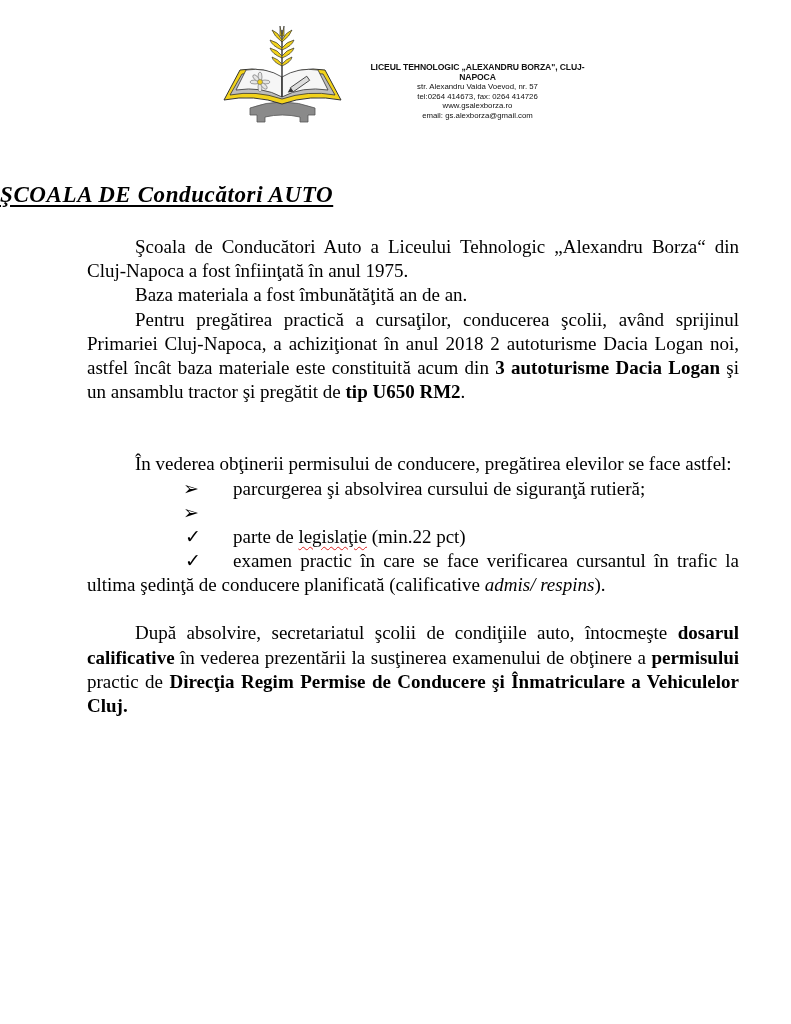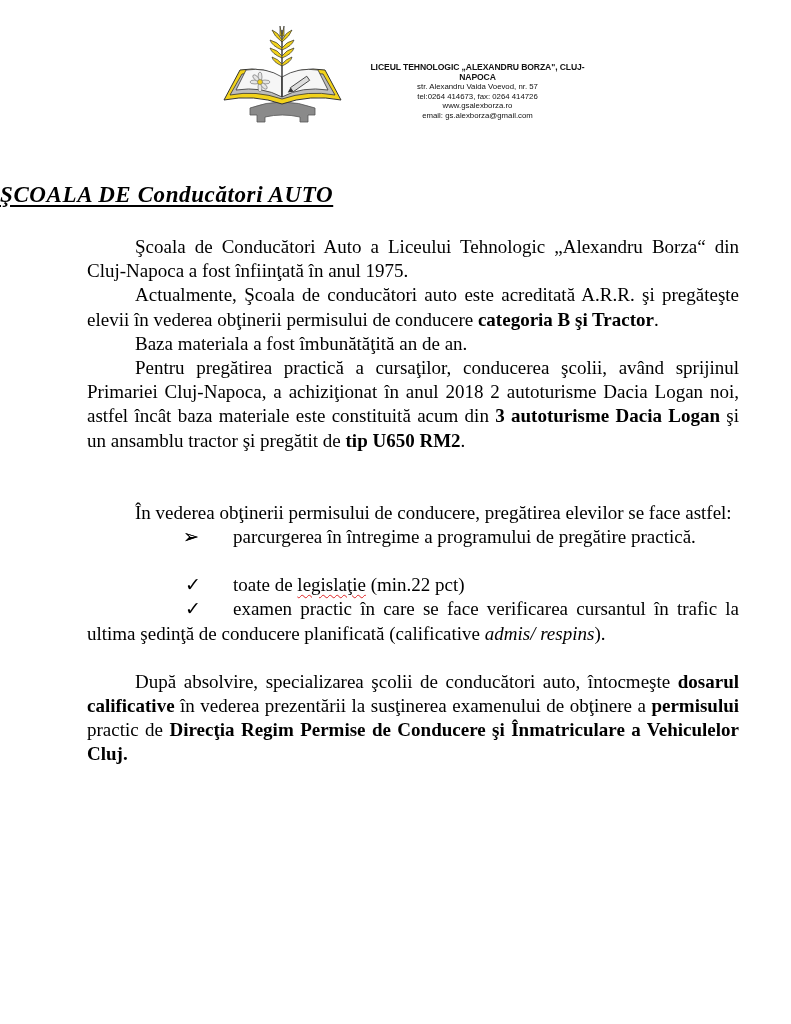--- a/index.html
+++ b/index.html
@@ -75,26 +75,25 @@
     <div class="line">tel:0264 414673,  fax: 0264 414726</div>
     <div class="line">www.gsalexborza.ro</div>
     <div class="line">email: gs.alexborza@gmail.com</div>
   </div>
 </div>
 
 <div class="title"><span>ŞCOALA DE Conducători AUTO</span></div>
 
 <div class="body">
   <p class="p">Şcoala de Conducători Auto a Liceului Tehnologic „Alexandru Borza“ din Cluj-Napoca a fost înfiinţată în anul 1975.</p>
-  <p class="p"><span>Actualmente, Şcoala de conducători auto este acreditată A.R.R. şi pregăteşte elevii în vederea obţinerii permisului de conducere </span><b>categoria B şi Tractor</b><span>.</span></p>
   <p class="p">Baza materiala a fost îmbunătăţită an de an.</p>
   <p class="p"><span>Pentru pregătirea practică a cursaţilor, conducerea şcolii, având sprijinul Primariei Cluj-Napoca, a achiziţionat în anul 2018 2 autoturisme Dacia Logan noi, astfel încât baza materiale este constituită acum din </span><b>3 autoturisme Dacia Logan</b><span> şi un ansamblu tractor şi pregătit de </span><b>tip U650 RM2</b><span>.</span></p>
   <div class="gap"></div>
   <div class="gap"></div>
   <p class="p">În vederea obţinerii permisului de conducere, pregătirea elevilor se face astfel:</p>
+  <p class="list-item"><span class="bullet">➢</span><span>parcurgerea şi absolvirea cursului de siguranţă rutieră;</span></p>
   <p class="list-item"><span class="bullet">➢</span></p>
-  <p class="list-item"><span class="bullet">➢</span><span>parcurgerea în întregime a programului de pregătire practică.</span></p>
   <div class="gap"></div>
-  <p class="check-item"><span class="bullet">✓</span><span>toate de </span><span class="spell">legislaţie</span><span> (min.22 pct)</span></p>
+  <p class="check-item"><span class="bullet">✓</span><span>parte de </span><span class="spell">legislaţie</span><span> (min.22 pct)</span></p>
   <p class="check-item"><span class="bullet">✓</span><span>examen practic în care se face verificarea cursantul în trafic la ultima şedinţă de conducere planificată (calificative </span><i>admis/ respins</i><span>).</span></p>
   <div class="gap"></div>
-  <p class="p"><span>După absolvire, specializarea şcolii de conducători auto, întocmeşte </span><b>dosarul calificative</b><span> în vederea prezentării la susţinerea examenului de obţinere a </span><b>permisului</b><span> practic de </span><b>Direcţia Regim Permise de Conducere şi Înmatriculare a Vehiculelor Cluj.</b></p>
+  <p class="p"><span>După absolvire, secretariatul şcolii de condiţiile auto, întocmeşte </span><b>dosarul calificative</b><span> în vederea prezentării la susţinerea examenului de obţinere a </span><b>permisului</b><span> practic de </span><b>Direcţia Regim Permise de Conducere şi Înmatriculare a Vehiculelor Cluj.</b></p>
 </div>
 
 </body></html>

